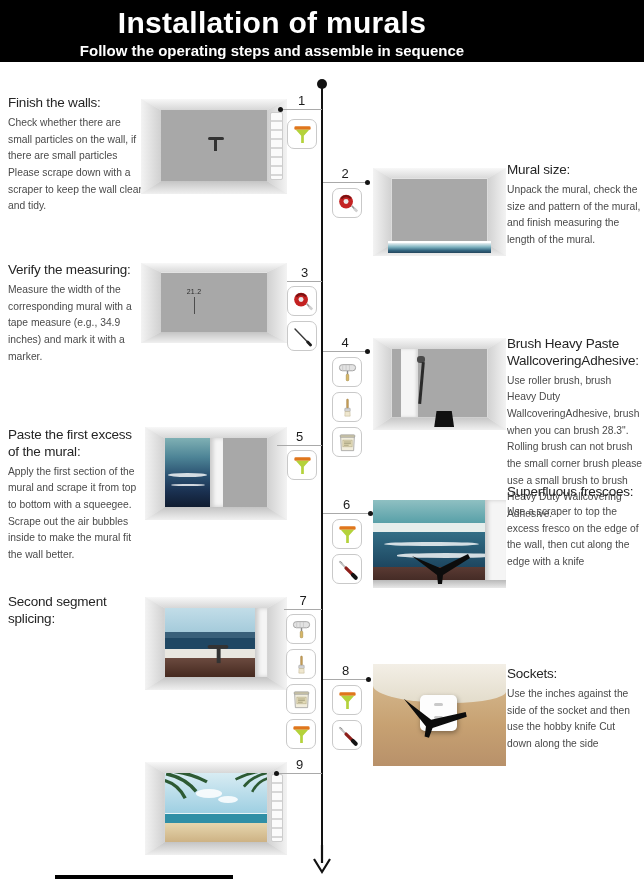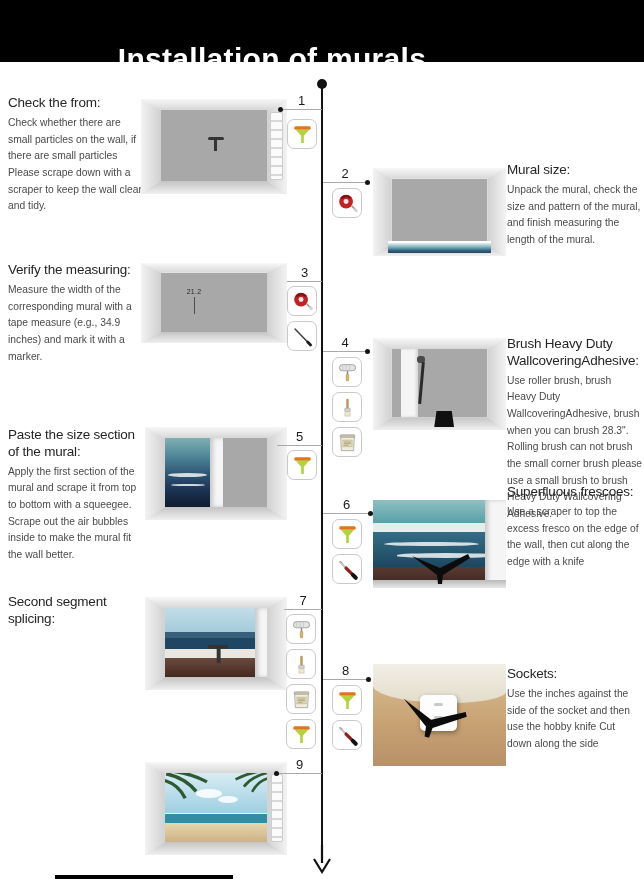--- a/index.html
+++ b/index.html
@@ -2,21 +2,21 @@
 <html><head>
 <meta charset="utf-8">
 <style>
   html,body{margin:0;padding:0;background:#fff;}
   .canvas{position:relative;width:644px;height:879px;background:#ffffff;overflow:hidden;
           font-family:"Liberation Sans",sans-serif;}
 
   
   .header{position:absolute;left:0;top:0;width:644px;height:62px;background:#000;color:#fff;}
   .header-inner{width:544px;text-align:center;padding-top:6px;}
-  .title{font-size:30px;font-weight:600;letter-spacing:.3px;line-height:1.1;margin-top:36px;}
+  .title{font-size:30px;font-weight:600;letter-spacing:.3px;line-height:1.1;}
   .subtitle{font-size:15px;font-weight:700;margin-top:3px;}
 
   
   .tl-line{position:absolute;left:321px;top:83px;width:2px;height:768px;background:#121212;}
   .tl-dot{position:absolute;left:317px;top:79px;width:10px;height:10px;border-radius:50%;background:#121212;}
   .tl-arrow{position:absolute;left:311px;top:845px;}
 
   .connector{position:absolute;height:1px;background:#a9a9a9;}
   .connector .num{position:absolute;left:0;right:0;bottom:2px;text-align:center;
                   font-size:13px;color:#1c1c1c;}
@@ -82,21 +82,21 @@
     </div>
   </div>
 
   <div class="tl-dot"></div>
   <div class="tl-line"></div>
   <svg class="tl-arrow" width="22" height="30" viewBox="0 0 22 30">
     <path d="M11 0 V18 M3 14 L11 27 L19 14" stroke="#121212" stroke-width="2.2" fill="none"></path>
   </svg>
 
   <div class="step-text" style="left:8px;top:95px;width:138px">
-    <h3>Check the from:</h3>
+    <h3>Finish the walls:</h3>
     <p>Check whether there are small particles on the wall, if there are small particles Please scrape down with a scraper to keep the wall clean and tidy.</p>
   </div>
   <div class="room" style="left:141px;top:99px;width:146px;height:95px">
     <div class="r-left"></div>
     <div class="r-right"></div>
     <div class="r-ceil"></div>
     <div class="r-floor"></div>
     <div class="r-wall">
       <div class="scraper-sil" style="left:44%;top:38%">
           <i></i>
@@ -188,21 +188,21 @@
     <div class="r-ceil"></div>
     <div class="r-floor"></div>
     <div class="r-wall">
       <div class="white-strip" style="left:10%;width:18%;box-shadow:inset -2px 0 3px rgba(0,0,0,.12)"></div>
       <div class="roller-head" style="left:26%;top:10%;width:9%;height:10%"></div>
       <div class="roller-lean" style="left:30%;top:19%;height:62%"></div>
     </div>
     <div class="bucket" style="left:46%;bottom:3%;width:15%;height:18%"></div>
   </div>
   <div class="step-text" style="left:507px;top:336px;width:136px">
-    <h3>Brush Heavy Duty WallcoveringAdhesive:</h3>
+    <h3>Brush Heavy Paste WallcoveringAdhesive:</h3>
     <p>Use roller brush, brush Heavy Duty WallcoveringAdhesive, brush when you can brush 28.3". Rolling brush can not brush the small corner brush please use a small brush to brush Heavy Duty Wallcovering Adhesive.</p>
   </div>
   <div class="connector" style="left:323px;top:351px;width:44px">
     <span class="num">4</span>
     <span class="end-dot" style="right:-3px"></span>
   </div>
   <div class="icon-stack" style="left:332px;top:357px">
       <div class="icon-box">
         <svg viewBox="0 0 24 24">
           <rect x="3.6" y="3.8" width="16.8" height="6.4" rx="3" fill="#e3e3e3" stroke="#9b9b9b" stroke-width="0.9"></rect>
@@ -222,21 +222,21 @@
         <svg viewBox="0 0 24 24">
           <path d="M4.8 5.5 L19.2 5.5 L18.4 20.5 L5.6 20.5 Z" fill="#f1eddc" stroke="#9b9b9b" stroke-width="0.8"></path>
           <rect x="4.4" y="4" width="15.2" height="2.6" rx="0.8" fill="#c9c3a6" stroke="#9b9b9b" stroke-width="0.7"></rect>
           <rect x="7.2" y="9.5" width="9.6" height="7" fill="#e4dcb8" stroke="#b3ab87" stroke-width="0.6"></rect>
           <path d="M8.4 11.5 h7.2 M8.4 13.2 h7.2 M8.4 14.9 h4.8" stroke="#8f8868" stroke-width="0.7"></path>
         </svg>
       </div>
     </div>
 
   <div class="step-text" style="left:8px;top:427px;width:138px">
-    <h3>Paste the size section of the mural:</h3>
+    <h3>Paste the first excess of the mural:</h3>
     <p>Apply the first section of the mural and scrape it from top to bottom with a squeegee. Scrape out the air bubbles inside to make the mural fit the wall better.</p>
   </div>
   <div class="room" style="left:145px;top:427px;width:142px;height:93px">
     <div class="r-left"></div>
     <div class="r-right"></div>
     <div class="r-ceil"></div>
     <div class="r-floor"></div>
     <div class="r-wall">
       <div style="position:absolute;left:0;top:0;bottom:0;width:44%;
                   background:linear-gradient(180deg,#7fb0b4 0%,#4d8496 28%,#2a5070 55%,#1a3050 78%,#101c30 100%)">

